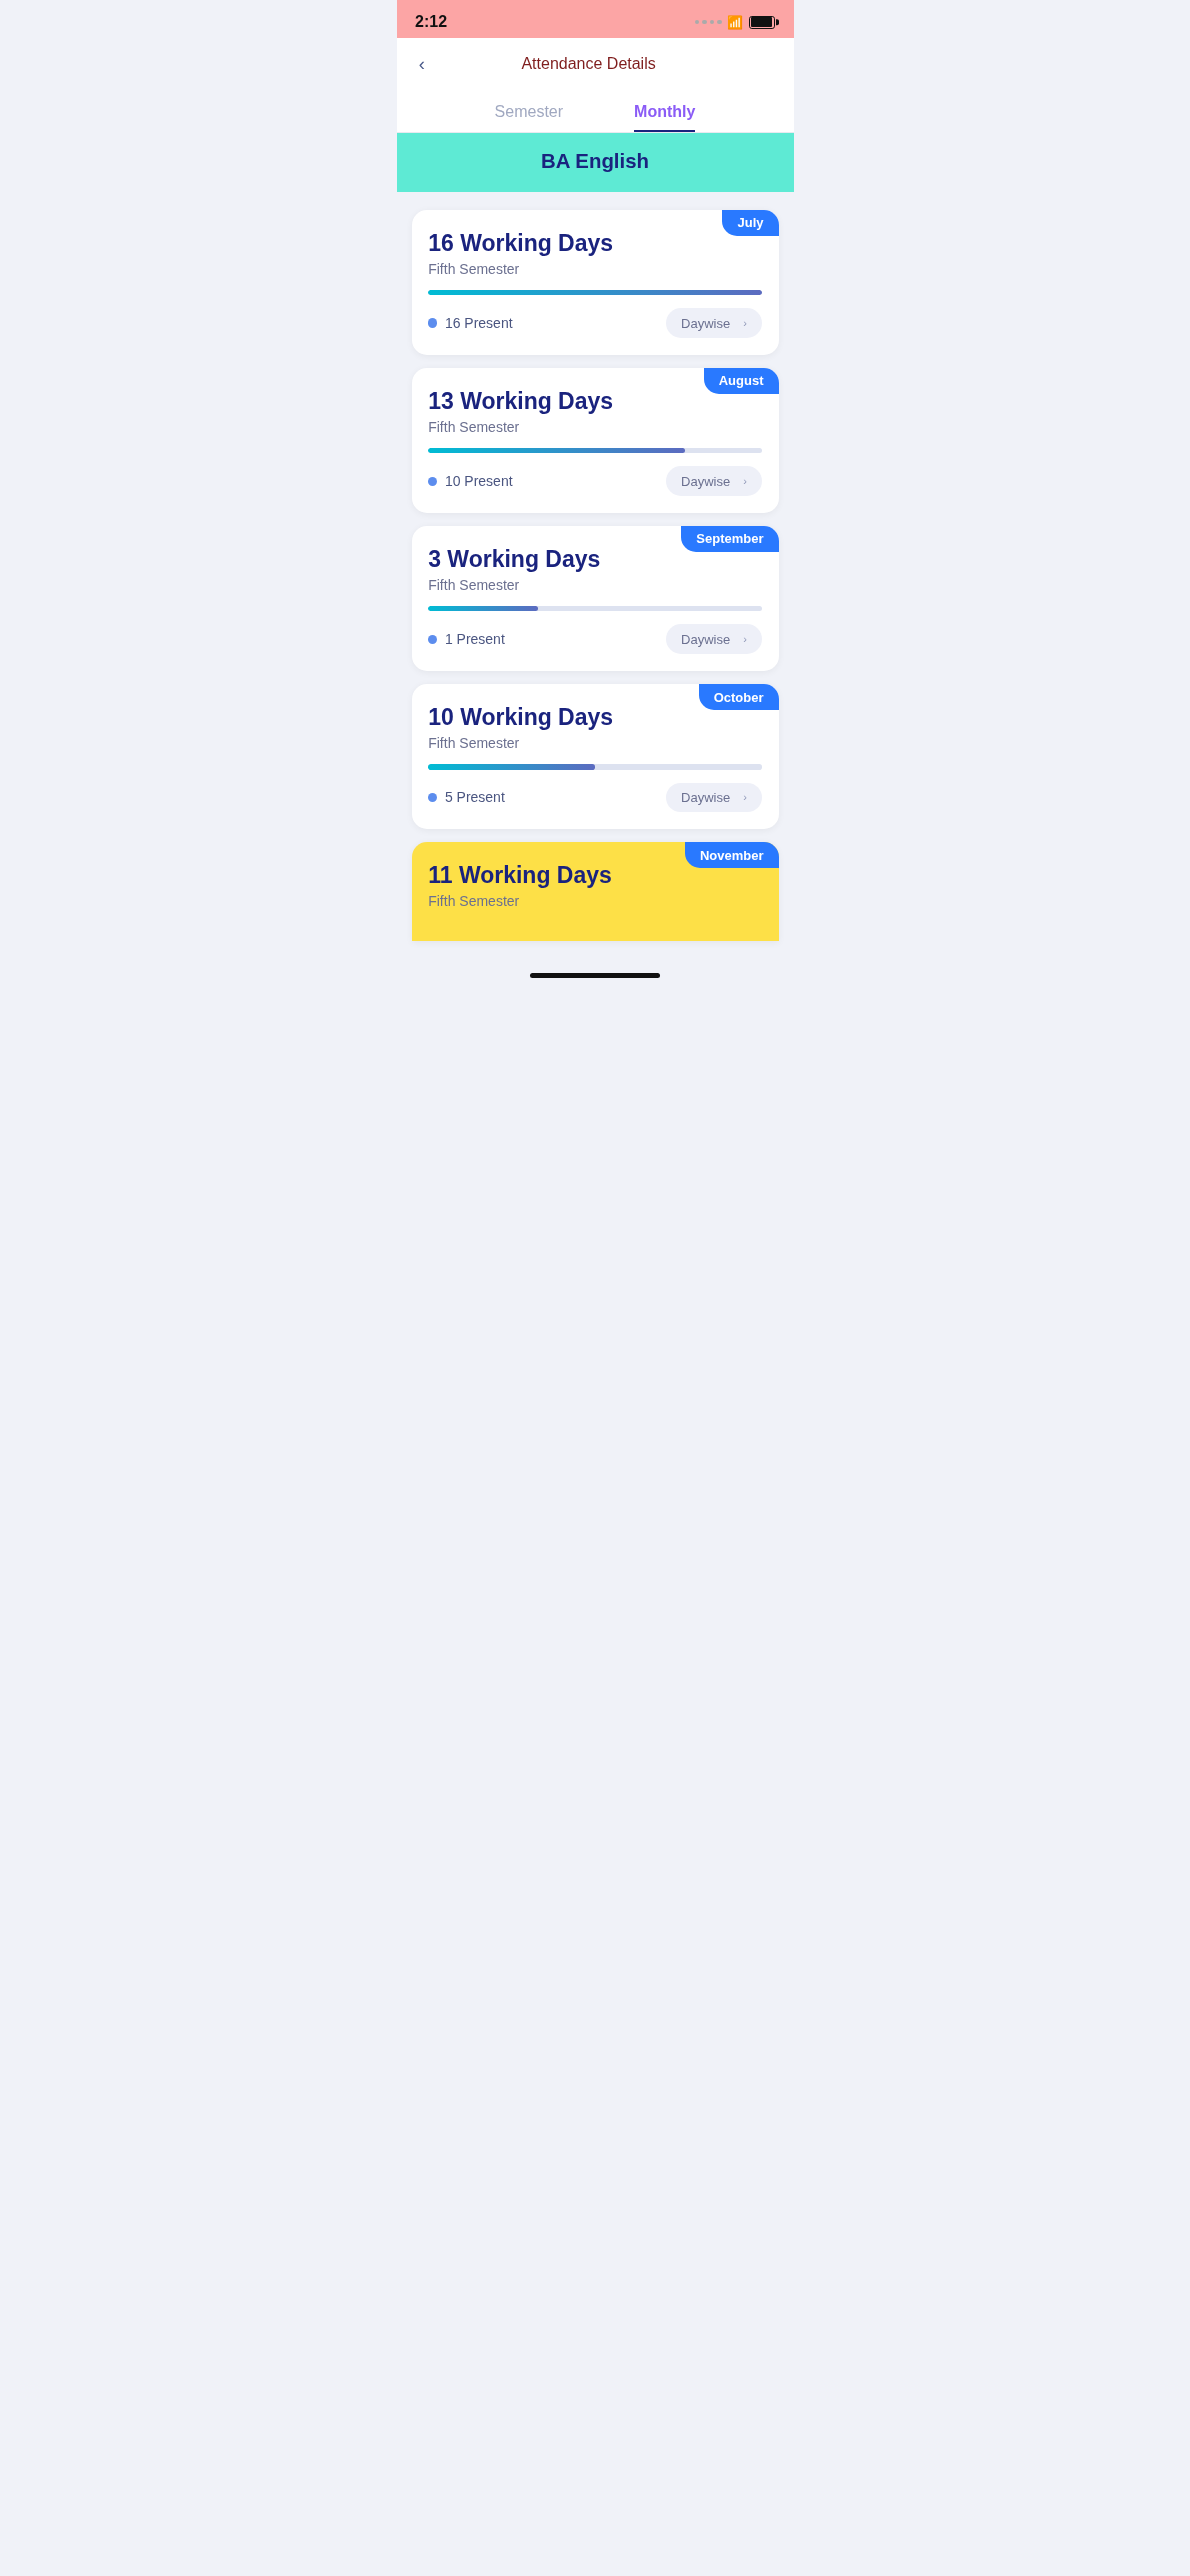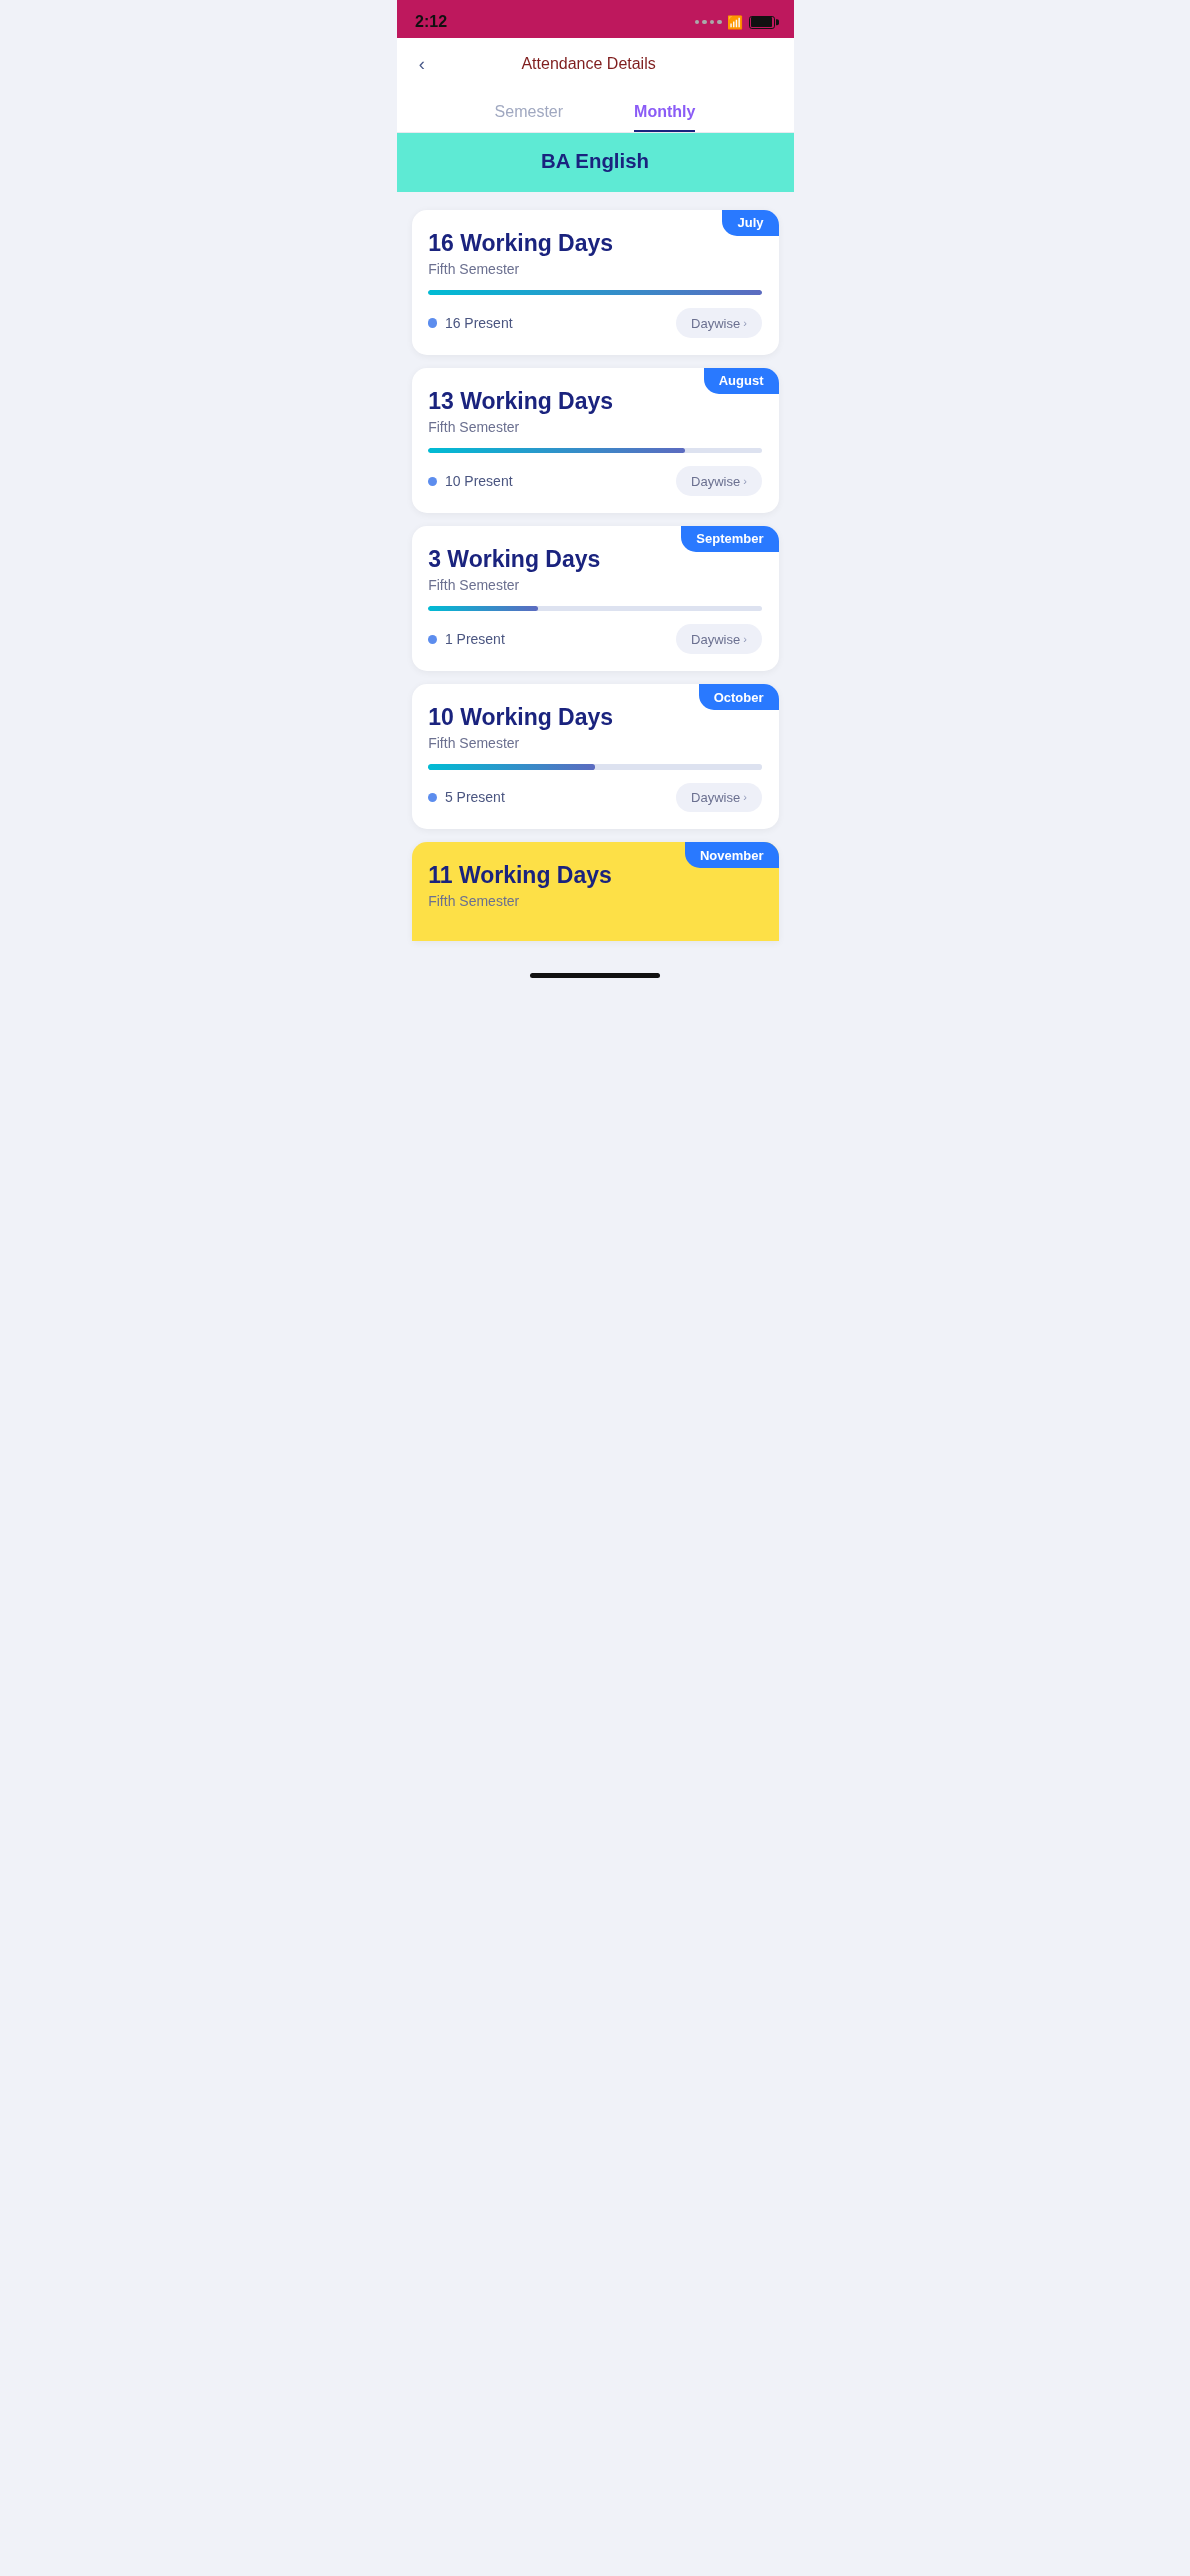--- a/index.html
+++ b/index.html
@@ -8,21 +8,21 @@
     body {
       font-family: -apple-system, BlinkMacSystemFont, 'Segoe UI', sans-serif;
       background: #f0f2f8;
       width: 397px;
       margin: 0 auto;
       min-height: 859px;
       overflow-x: hidden;
     }
 
     .status-bar {
-      background: #be185d;
+      background: #fca5a5;
       display: flex;
       justify-content: space-between;
       align-items: center;
       padding: 13px 18.5px 7.4px;
     }
 
     .status-time {
       font-size: 16px;
       font-weight: 700;
       color: #111;
@@ -209,21 +209,21 @@
     .daywise-btn {
       background: #eef0f8;
       border: none;
       border-radius: 18.5px;
       padding: 7.4px 15px;
       font-size: 13px;
       color: #6b7090;
       cursor: pointer;
       display: flex;
       align-items: center;
-      gap: 3px;
+      gap: 13px;
     }
 
     .chevron {
       font-size: 11px;
       color: #9098b8;
     }
 
     .partial-card {
       background: #fde047;
       border-radius: 15px 15px 0 0;

